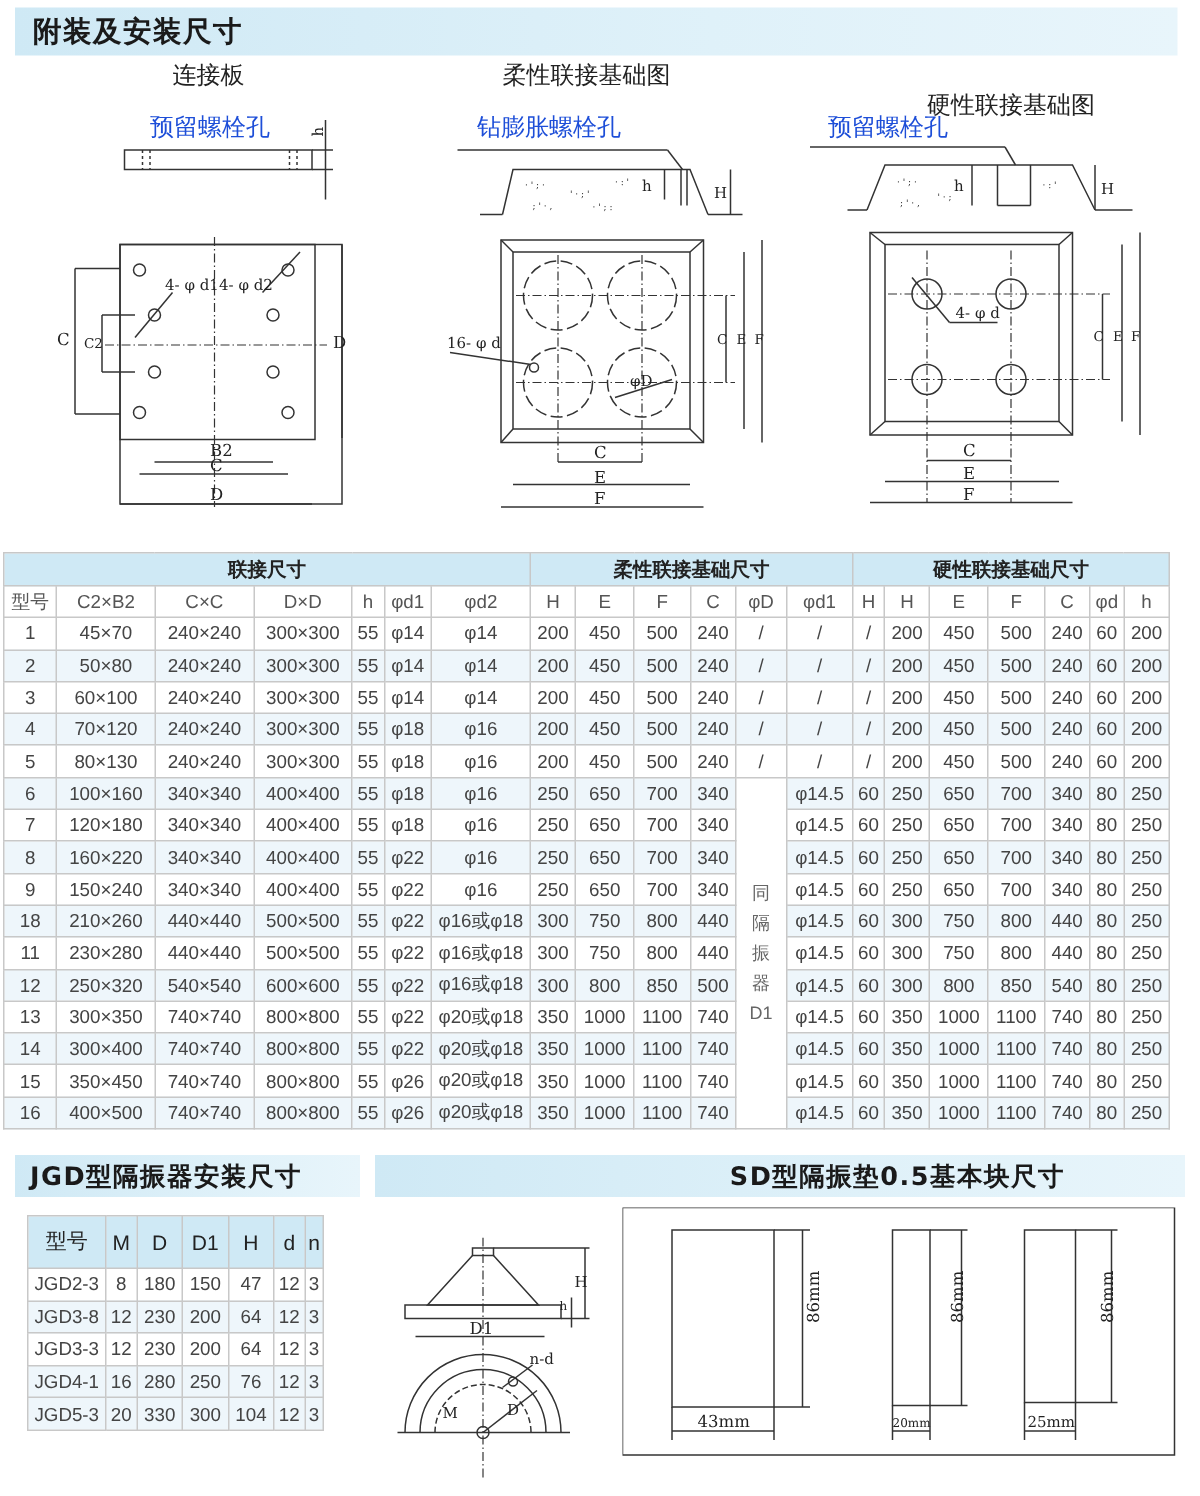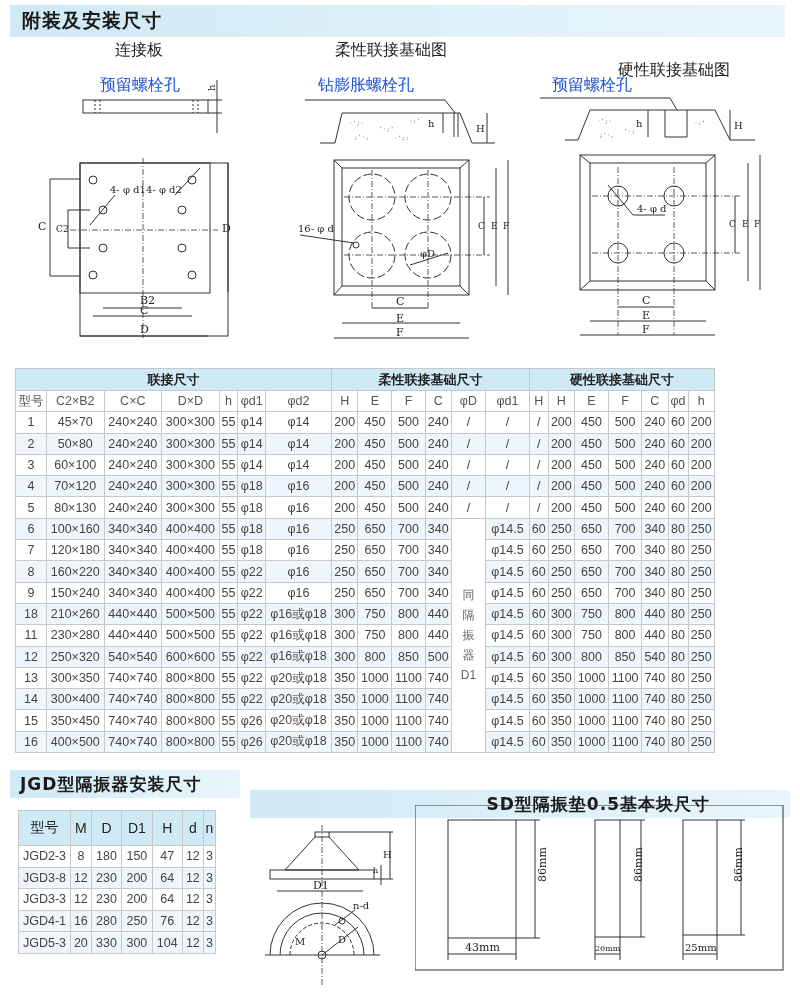--- a/index.html
+++ b/index.html
@@ -1,31 +1,31 @@
 <!DOCTYPE html>
 <html><head>
 <meta charset="utf-8">
 <style>
   * { box-sizing: border-box; margin: 0; padding: 0; }
   body { width: 800px; height: 997px; background: #ffffff; font-family: "DejaVu Sans", sans-serif; color: #333; position: relative; overflow: hidden; }
   .banner { position: absolute; background: linear-gradient(90deg, #cfe9f5 0%, #dff1f9 60%, #e8f5fb 100%); height: 32px; display: flex; align-items: center; }
   .banner h1 { font-size: 19px; font-weight: bold; color: #1a1a1a; letter-spacing: 1px; }
   #banner-top { left: 10px; top: 5px; width: 775px; padding-left: 12px; text-align: center; }
   #banner-jgd { left: 10px; top: 770px; width: 230px; padding-left: 10px; height: 28px; }
-  #banner-sd { left: 250px; top: 790px; width: 540px; height: 28px; justify-content: flex-end; padding-right: 80px; }
+  #banner-sd { left: 250px; top: 770px; width: 540px; height: 28px; justify-content: flex-end; padding-right: 80px; }
   .banner h1.small { font-size: 17px; }
   .diag-title { position: absolute; font-size: 16px; color: #222; }
   .diag-sub { position: absolute; font-size: 16px; color: #1d4ed8; }
   svg { position: absolute; }
   svg text { font-family: "DejaVu Serif", serif; fill: #222; }
   svg .ln { stroke: #333; stroke-width: 1; fill: none; }
   svg .dash { stroke: #333; stroke-width: 0.8; fill: none; stroke-dasharray: 6 2 1 2; }
 
   table { border-collapse: collapse; position: absolute; font-family: "Liberation Sans", sans-serif; }
-  #main-table { left: 15px; top: 368px; width: 700px; font-size: 12.5px; }
+  #main-table { left: 2px; top: 368px; width: 778px; font-size: 12.5px; }
   #main-table td, #main-table th { border: 1px solid #c8c8c8; text-align: center; height: 21.3px; padding: 0 1px; color: #444; font-weight: normal; white-space: nowrap; }
   #main-table th.group { background: #cfe9f5; font-weight: bold; color: #222; font-size: 13px; height: 22px; }
   #main-table tr.hdr td { background: #fff; color: #555; }
   #main-table tr.alt td { background: #eef6fb; }
   #main-table td.merged { background: #fff !important; color: #666; line-height: 20px; font-size: 12px; vertical-align: middle; }
 
   #jgd-table { left: 18px; top: 810px; width: 198px; font-size: 12.5px; }
   #jgd-table td, #jgd-table th { border: 1px solid #c8c8c8; text-align: center; height: 21.6px; color: #444; font-weight: normal; }
   #jgd-table th { background: #cfe9f5; height: 35px; font-size: 14px; color: #222; }
   #jgd-table tr.alt td { background: #eef6fb; }

